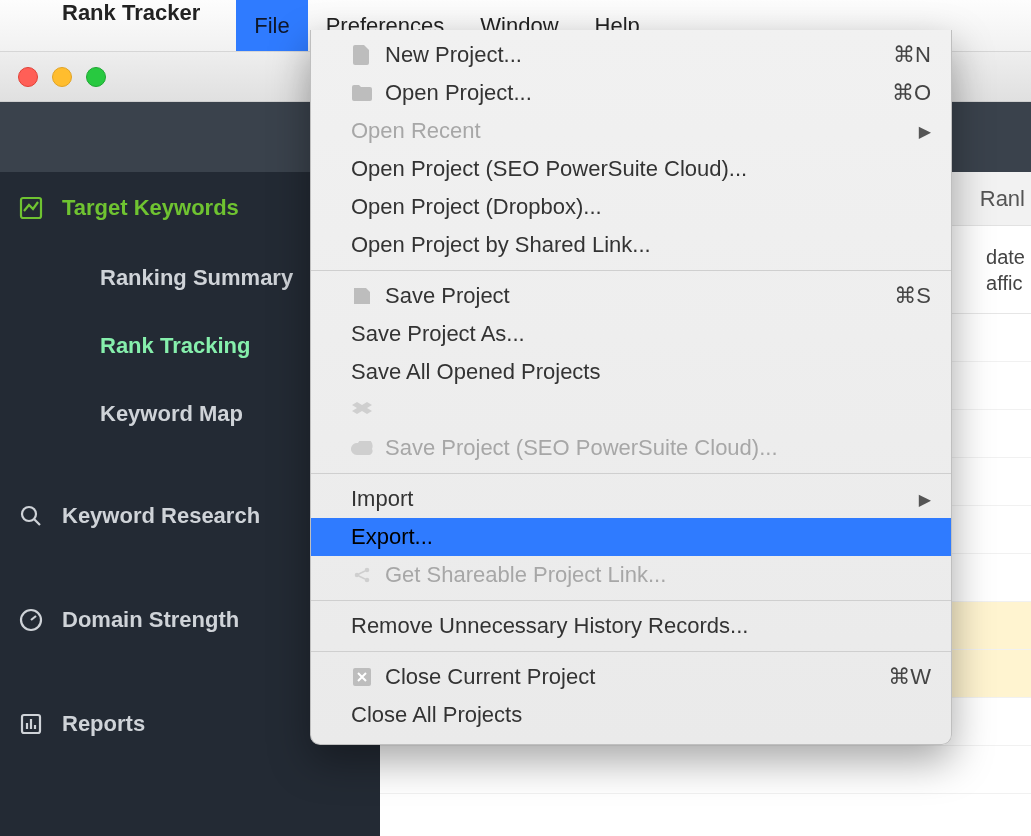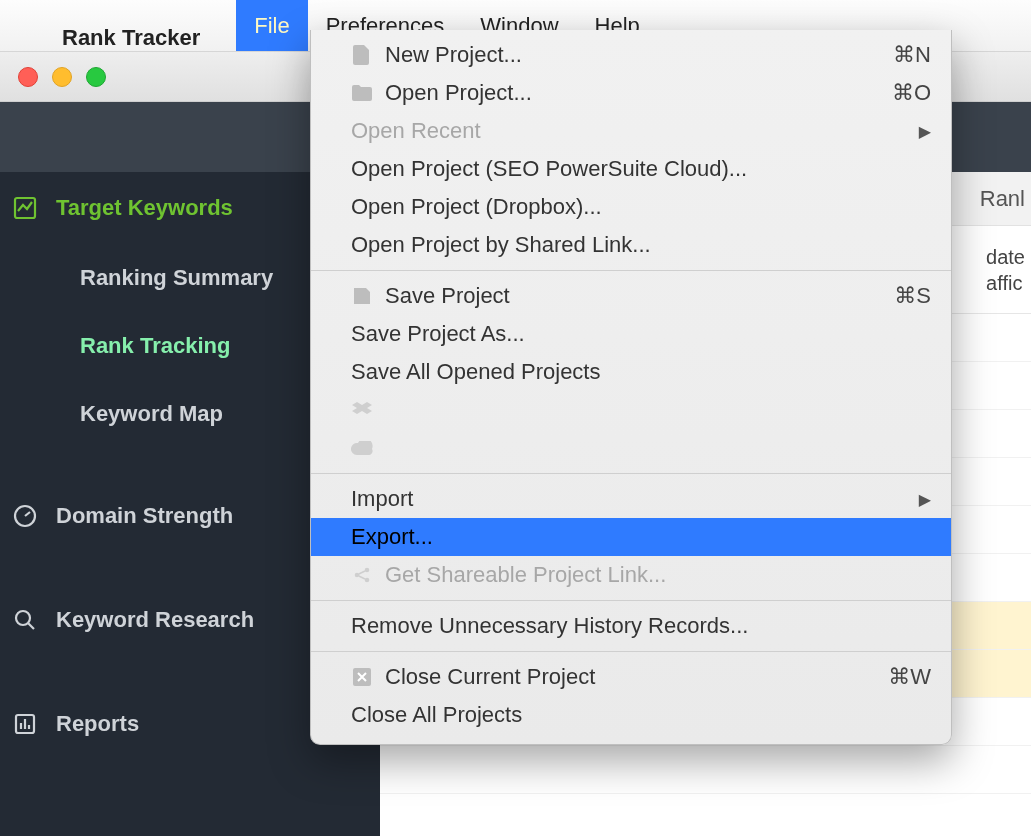--- a/index.html
+++ b/index.html
@@ -11,37 +11,37 @@
     background: #fff;
     position: relative;
   }
   
   .menubar {
     width: 100%;
     height: 52px;
     background: linear-gradient(#fdfdfd, #f1f1f1);
     border-bottom: 1px solid #d6d6d6;
     display: flex;
-    align-items: flex-end;
+    align-items: flex-start;
     font-size: 22px;
     color: #222;
   }
   .apple-icon {
     font-size: 26px;
     padding: 0 24px 0 38px;
     color: #222;
   }
   .app-name { font-weight: 700; padding-right: 36px; }
   .menu-item {
     padding: 0 18px;
     height: 100%;
     display: flex;
     align-items: center;
   }
-  .menu-item.active { background: #2f7bff; color: #fef9c3; }
+  .menu-item.active { background: #2f7bff; color: #0f172a; }
   
   .window-chrome {
     height: 50px;
     background: linear-gradient(#eeeeee, #e0e0e0);
     border-bottom: 1px solid #cfcfcf;
     display: flex;
     align-items: center;
     padding-left: 18px;
     gap: 14px;
     position: relative;
@@ -68,28 +68,28 @@
   }
   .toolstrip {
     position: absolute;
     top: 0; left: 0; width: 380px; height: 70px;
     background: #3a424c;
   }
   .side-row {
     display: flex;
     align-items: center;
     height: 72px;
-    padding-left: 12px;
+    padding-left: 18px;
     gap: 18px;
     font-weight: 600;
     cursor: pointer;
   }
   .side-row .ico { width: 26px; display:flex; align-items:center; justify-content:center; }
   .side-row.heading.green { color:#6fc331; }
-  .side-sub { padding-left: 80px; font-weight:600; height:68px; display:flex; align-items:center; }
+  .side-sub { padding-left: 100px; font-weight:600; height:68px; display:flex; align-items:center; }
   .side-sub.green { color:#86efac; }
   .side-row.bigspacer { margin-top: 32px; }
   
   .content {
     flex: 1;
     background: #fff;
     position: relative;
   }
   .content-top {
     height: 70px;
@@ -198,35 +198,35 @@
     <div class="side-sub green">
       <span>Rank Tracking</span>
     </div>
     <div class="side-sub">
       <span>Keyword Map</span>
     </div>
 
     <div class="side-row bigspacer">
       <span class="ico">
         <svg width="24" height="24" viewBox="0 0 24 24" fill="none" stroke="#cfd3d8" stroke-width="2.2">
+            <circle cx="10" cy="10" r="7"></circle>
+            <line x1="21" y1="21" x2="15" y2="15"></line>
+          </svg>
+      </span>
+      <span>Keyword Research</span>
+    </div>
+
+    <div class="side-row bigspacer">
+      <span class="ico">
+        <svg width="24" height="24" viewBox="0 0 24 24" fill="none" stroke="#cfd3d8" stroke-width="2.2">
             <circle cx="12" cy="12" r="10"></circle>
             <line x1="12" y1="12" x2="17" y2="8"></line>
           </svg>
       </span>
       <span>Domain Strength</span>
-    </div>
-
-    <div class="side-row bigspacer">
-      <span class="ico">
-        <svg width="24" height="24" viewBox="0 0 24 24" fill="none" stroke="#cfd3d8" stroke-width="2.2">
-            <circle cx="10" cy="10" r="7"></circle>
-            <line x1="21" y1="21" x2="15" y2="15"></line>
-          </svg>
-      </span>
-      <span>Keyword Research</span>
     </div>
 
     <div class="side-row bigspacer">
       <span class="ico">
         <svg width="24" height="24" viewBox="0 0 24 24" fill="none" stroke="#cfd3d8" stroke-width="2.2">
             <rect x="3" y="3" width="18" height="18" rx="2"></rect>
             <line x1="8" y1="17" x2="8" y2="11"></line>
             <line x1="12" y1="17" x2="12" y2="7"></line>
             <line x1="16" y1="17" x2="16" y2="13"></line>
           </svg>
@@ -322,20 +322,21 @@
           <path d="M5 0 0 3l5 3-5 3 5 3 5-3 5 3 5-3-5-3 5-3-5-3-5 3-5-3z"></path>
         </svg>
     </span>
   </div>
   <div class="dd-row has-icon disabled">
     <span class="ico">
       <svg width="22" height="14" viewBox="0 0 22 14" fill="#cfcfcf">
           <path d="M17 14H6a6 6 0 1 1 1-11.9A7 7 0 0 1 21 8a4 4 0 0 1-4 6z"></path>
         </svg>
     </span>
+    <span class="lbl">Save Project (SEO PowerSuite Cloud)...</span>
   </div>
 
   <div class="dd-sep"></div>
 
   <div class="dd-row">
     <span class="lbl">Import</span>
     <span class="sub-arrow">▶</span>
   </div>
   <div class="dd-row highlight">
     <span class="lbl">Export...</span>

